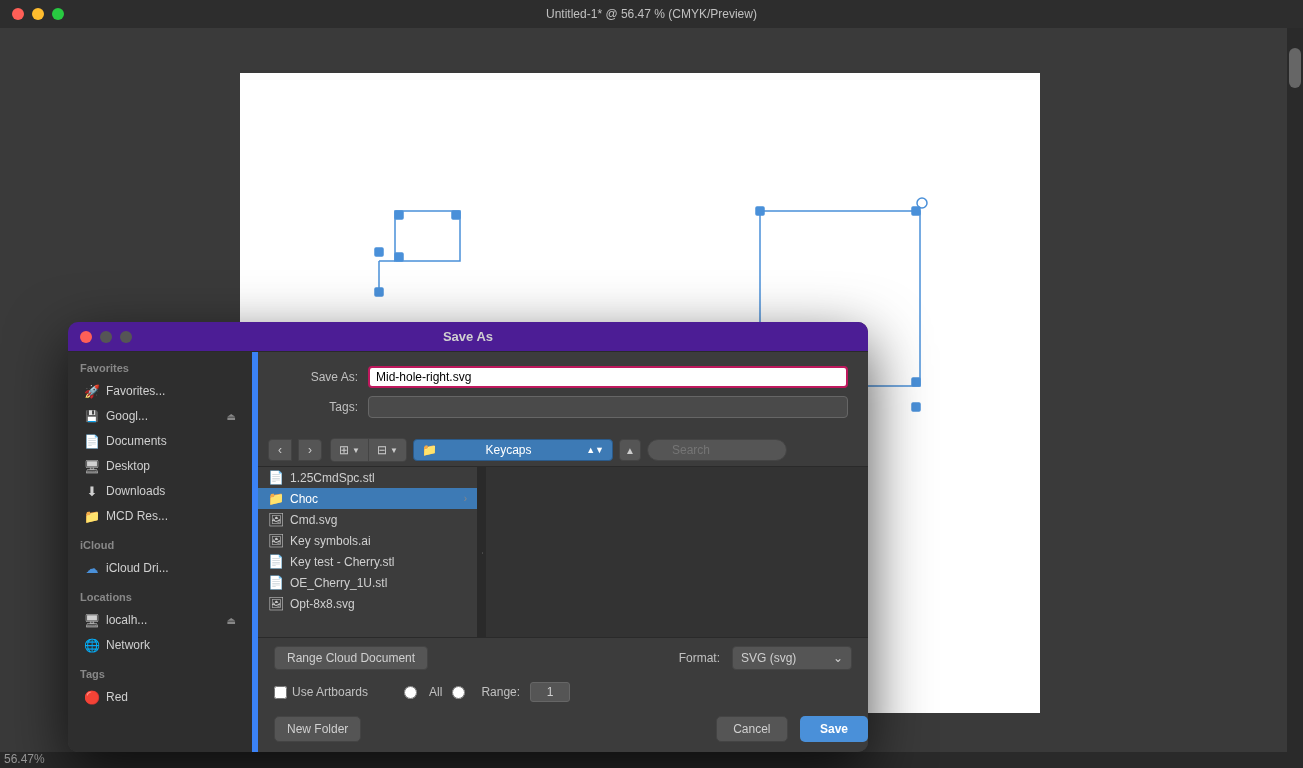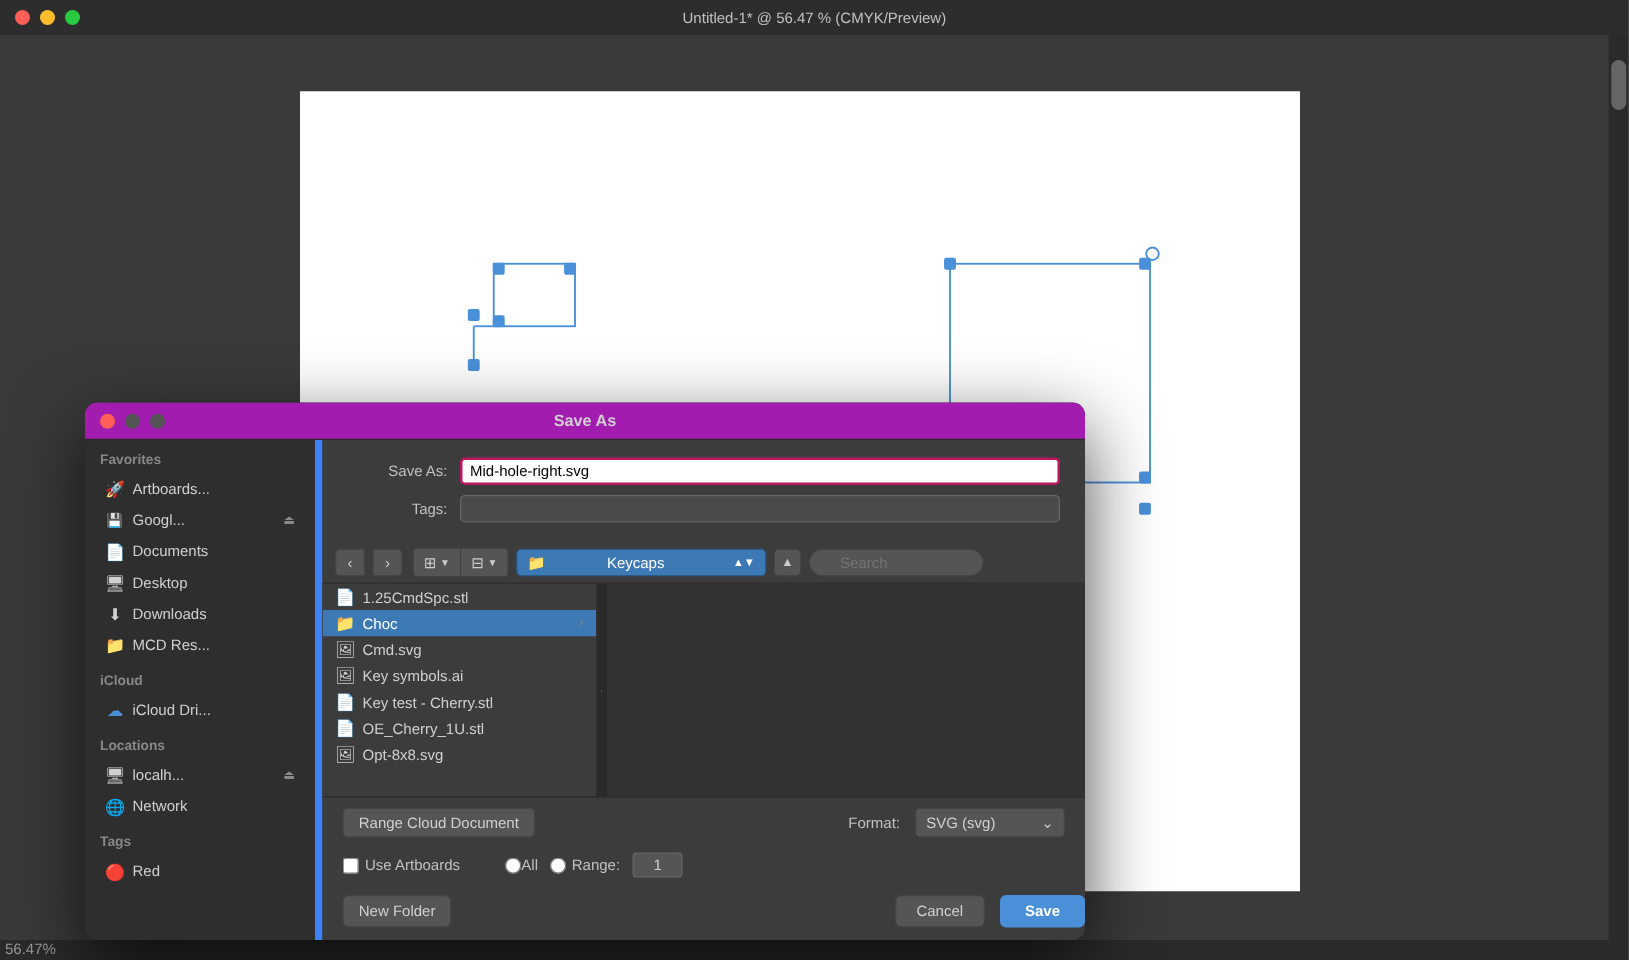--- a/index.html
+++ b/index.html
@@ -118,21 +118,21 @@
       width: 800px;
       height: 430px;
       background: #3c3c3c;
       border-radius: 10px;
       box-shadow: 0 20px 60px rgba(0,0,0,0.7);
       overflow: hidden;
     }
 
     .dialog-titlebar {
       height: 30px;
-      background: #a21caf;
+      background: #4c1d95;
       display: flex;
       align-items: center;
       justify-content: center;
       position: relative;
       border-bottom: 1px solid #2a2a2a;
     }
     .dialog-traffic-lights {
       position: absolute;
       left: 12px;
       display: flex;
@@ -464,21 +464,21 @@
     }
     .radio-group {
       display: flex;
       align-items: center;
       gap: 10px;
       margin-left: 20px;
     }
     .radio-label {
       display: flex;
       align-items: center;
-      gap: 0;
+      gap: 12px;
       color: #c0c0c0;
       font-size: 12px;
     }
     .range-label {
       color: #c0c0c0;
       font-size: 12px;
       margin-left: 4px;
     }
     .range-input {
       width: 40px;
@@ -597,21 +597,21 @@
     <span class="dialog-title">Save As</span>
   </div>
 
   <div class="dialog-body">
 
     <div class="sidebar">
       <div>
         <div class="sidebar-section-label">Favorites</div>
         <div class="sidebar-item">
           <span class="item-icon">🚀</span>
-          <span class="item-label">Artboards...</span>
+          <span class="item-label">Favorites...</span>
         </div>
         <div class="sidebar-item">
           <span class="item-icon" style="font-size:11px;">💾</span>
           <span class="item-label">Googl...</span>
           <span class="sidebar-eject">⏏</span>
         </div>
         <div class="sidebar-item">
           <span class="item-icon">📄</span>
           <span class="item-label">Documents</span>
         </div>

